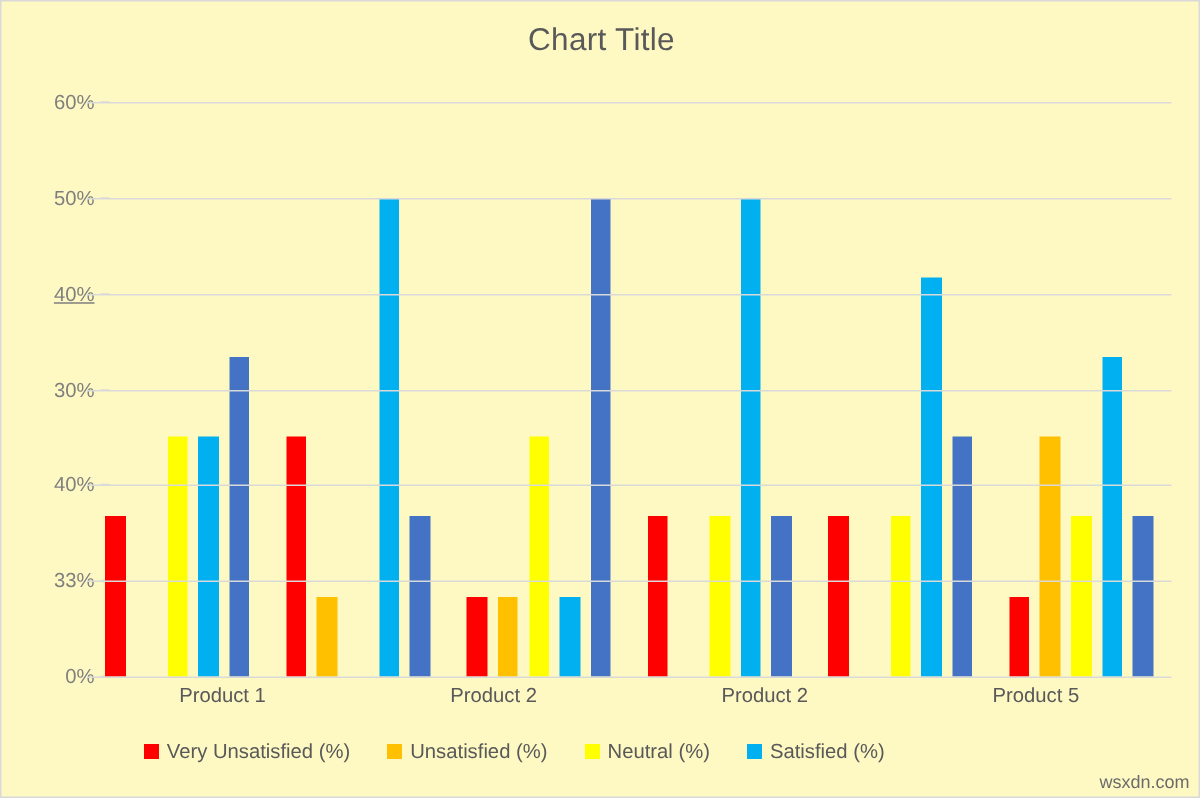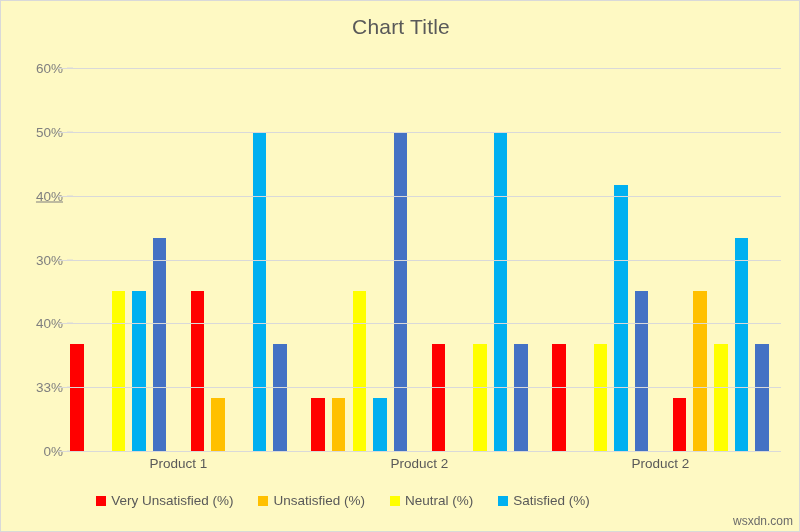--- a/index.html
+++ b/index.html
@@ -280,20 +280,21 @@
       <div class="gridline" style="top: 191.5px;"></div>
       <div class="gridline" style="top: 255.333px;"></div>
       <div class="gridline" style="top: 319.167px;"></div>
       <div class="gridline" style="top: 383px;"></div>
     </div>
 
   <div class="xlabels">
       <div class="xlabel">Product 1</div>
       <div class="xlabel">Product 2</div>
       <div class="xlabel">Product 2</div>
+      <div class="xlabel">Product 5</div>
     </div>
 
   <div class="legend">
       <div class="legend-item">
         <span class="legend-swatch" style="background: rgb(255, 0, 0);"></span>
         <span>Very Unsatisfied (%)</span>
       </div>
       <div class="legend-item">
         <span class="legend-swatch" style="background: rgb(255, 192, 0);"></span>
         <span>Unsatisfied (%)</span>

